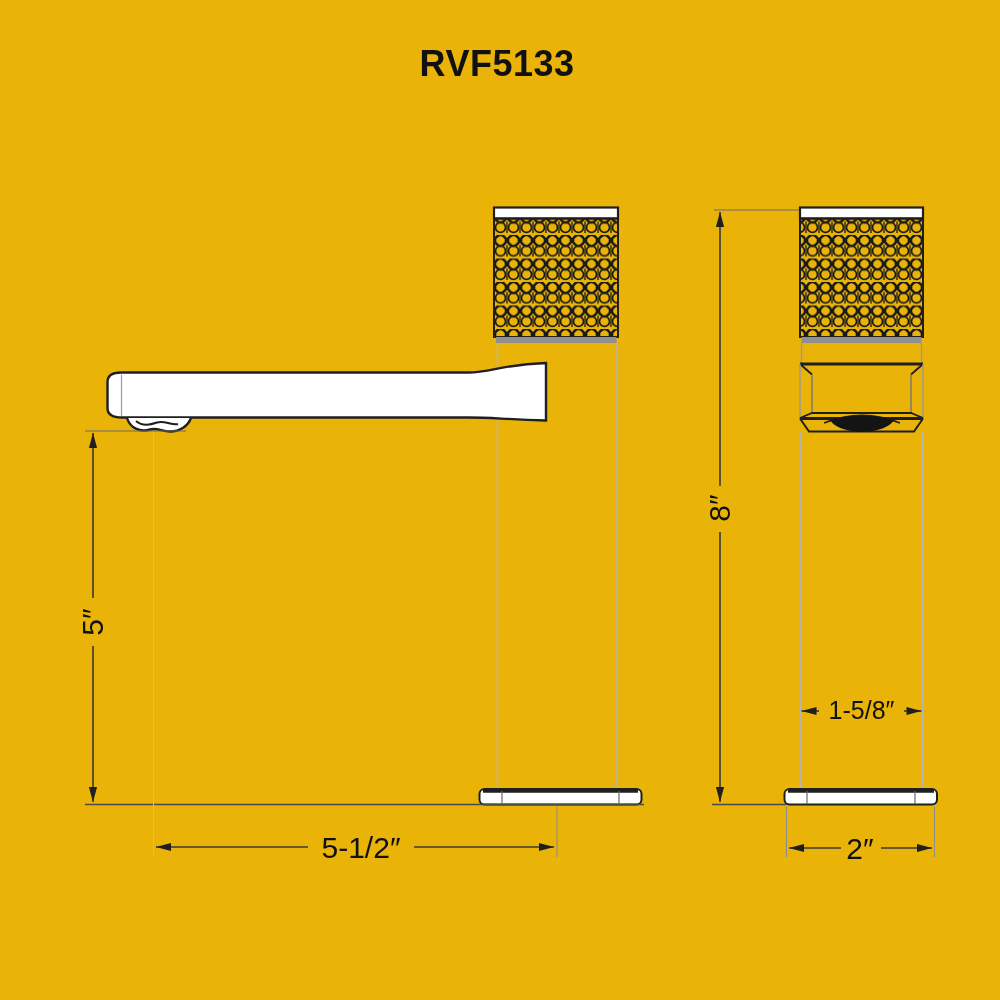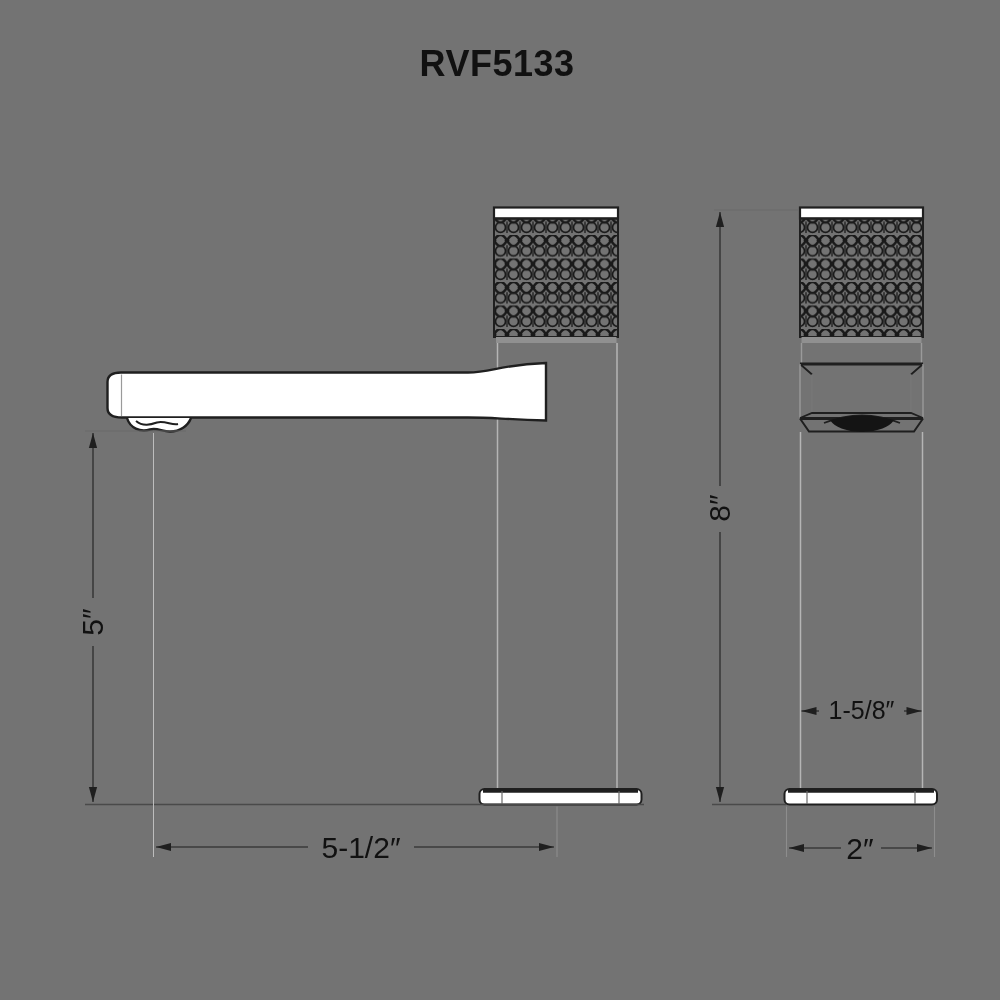--- a/index.html
+++ b/index.html
@@ -1,16 +1,16 @@
 <!DOCTYPE html>
 <html><head>
 <meta charset="utf-8">
 <style>
   html,body{margin:0;padding:0;background:#ffffff;}
-  .page{width:1000px;height:1000px;position:relative;background:#737373;overflow:hidden;}
+  .page{width:1000px;height:1000px;position:relative;background:#eab308;overflow:hidden;}
   svg{display:block;}
   text{font-family:"Liberation Sans","DejaVu Sans",sans-serif;fill:#111111;}
   .title-text{font-size:36px;font-weight:700;letter-spacing:0.5px;}
   .dim-text{font-size:30px;}
   .dim-text-sm{font-size:25px;}
 </style>
 </head>
 <body>
 
 <div class="page">

